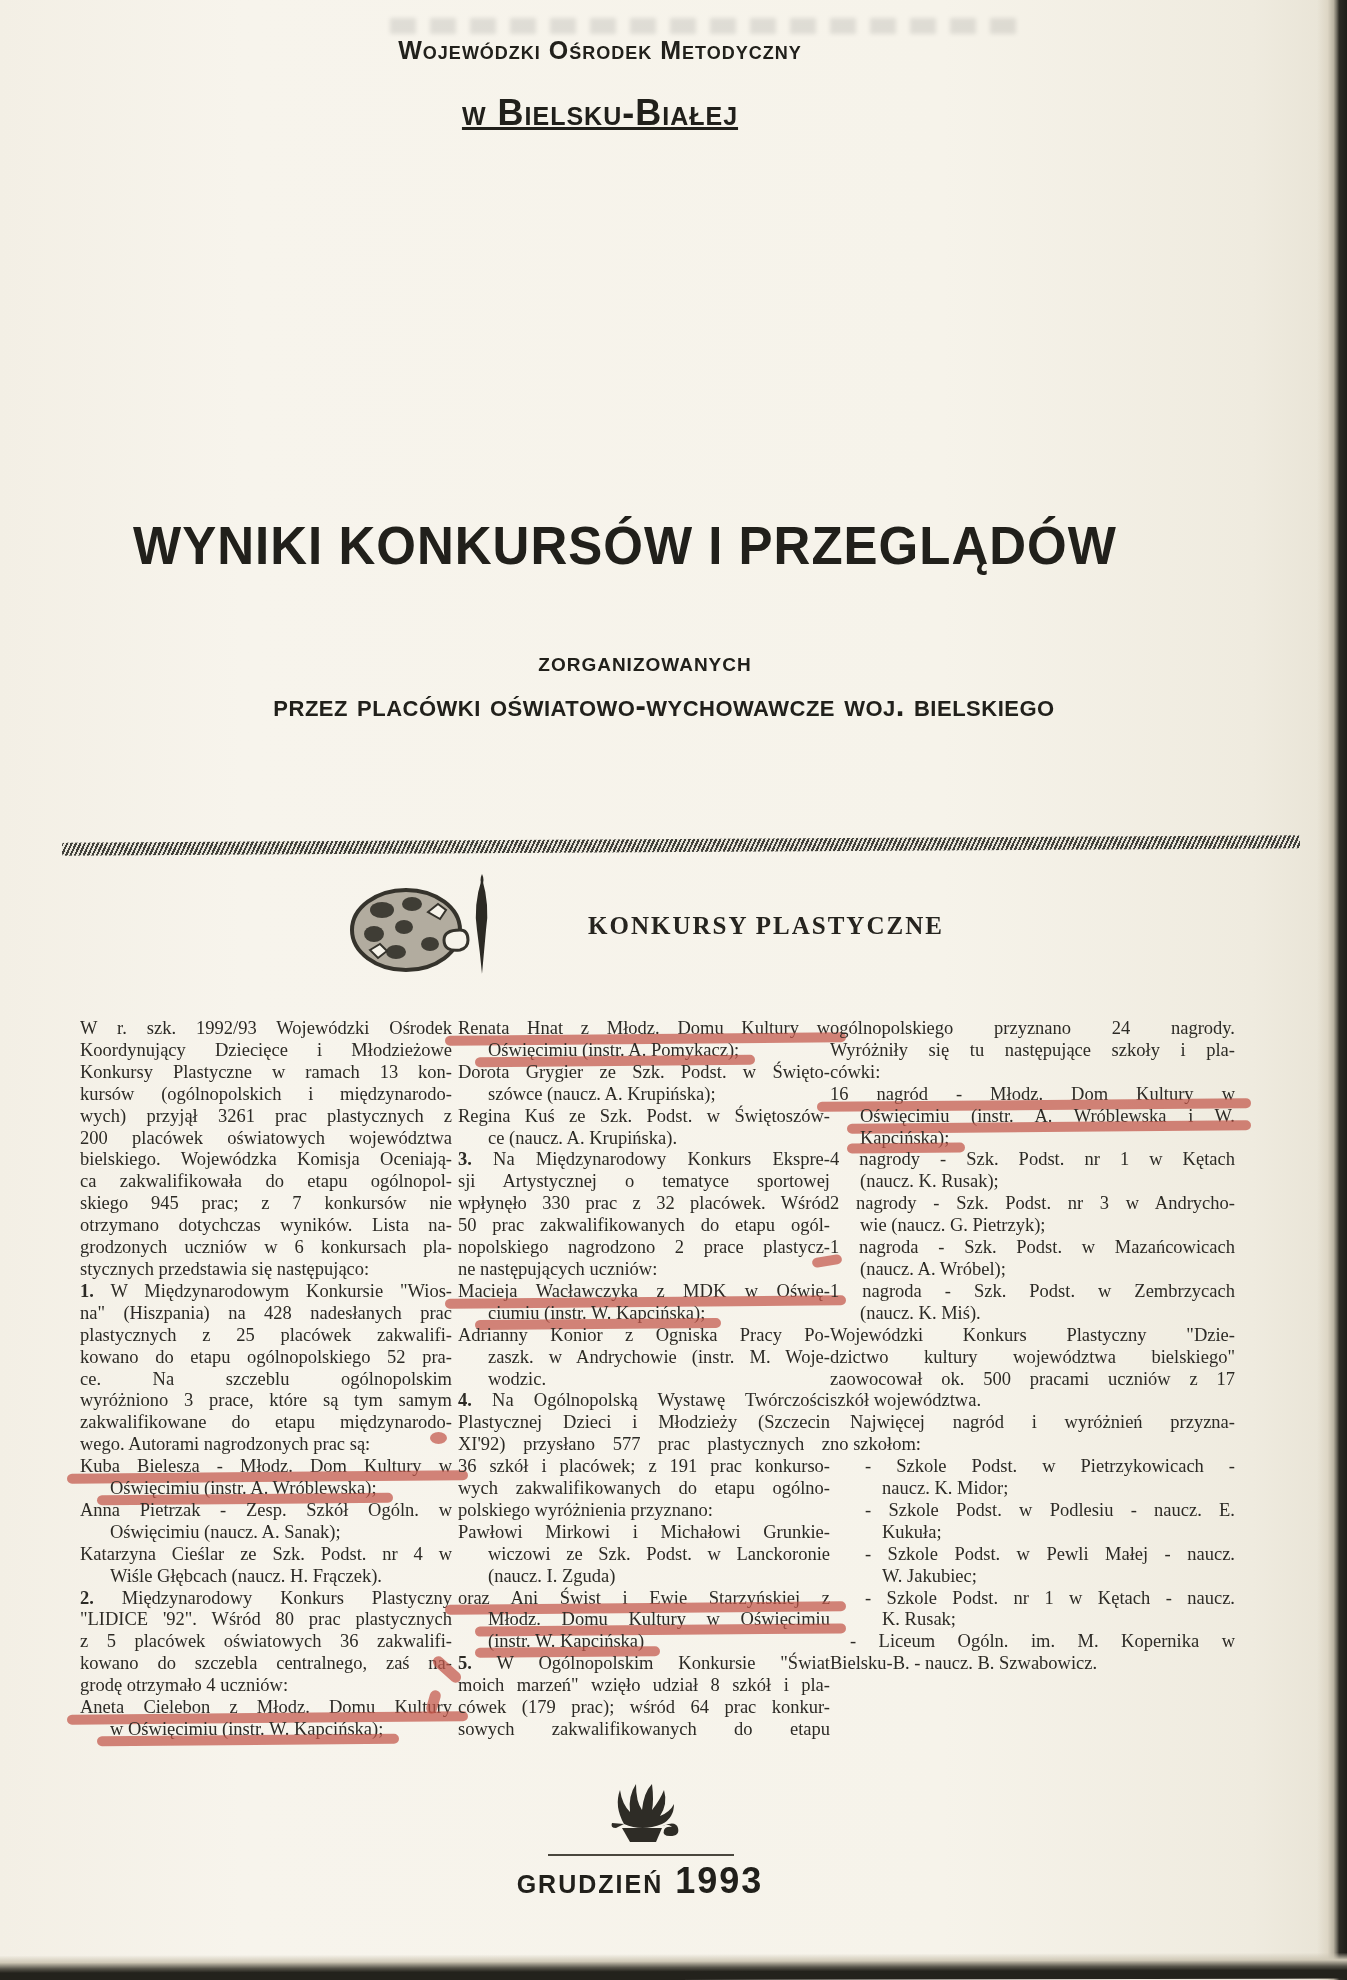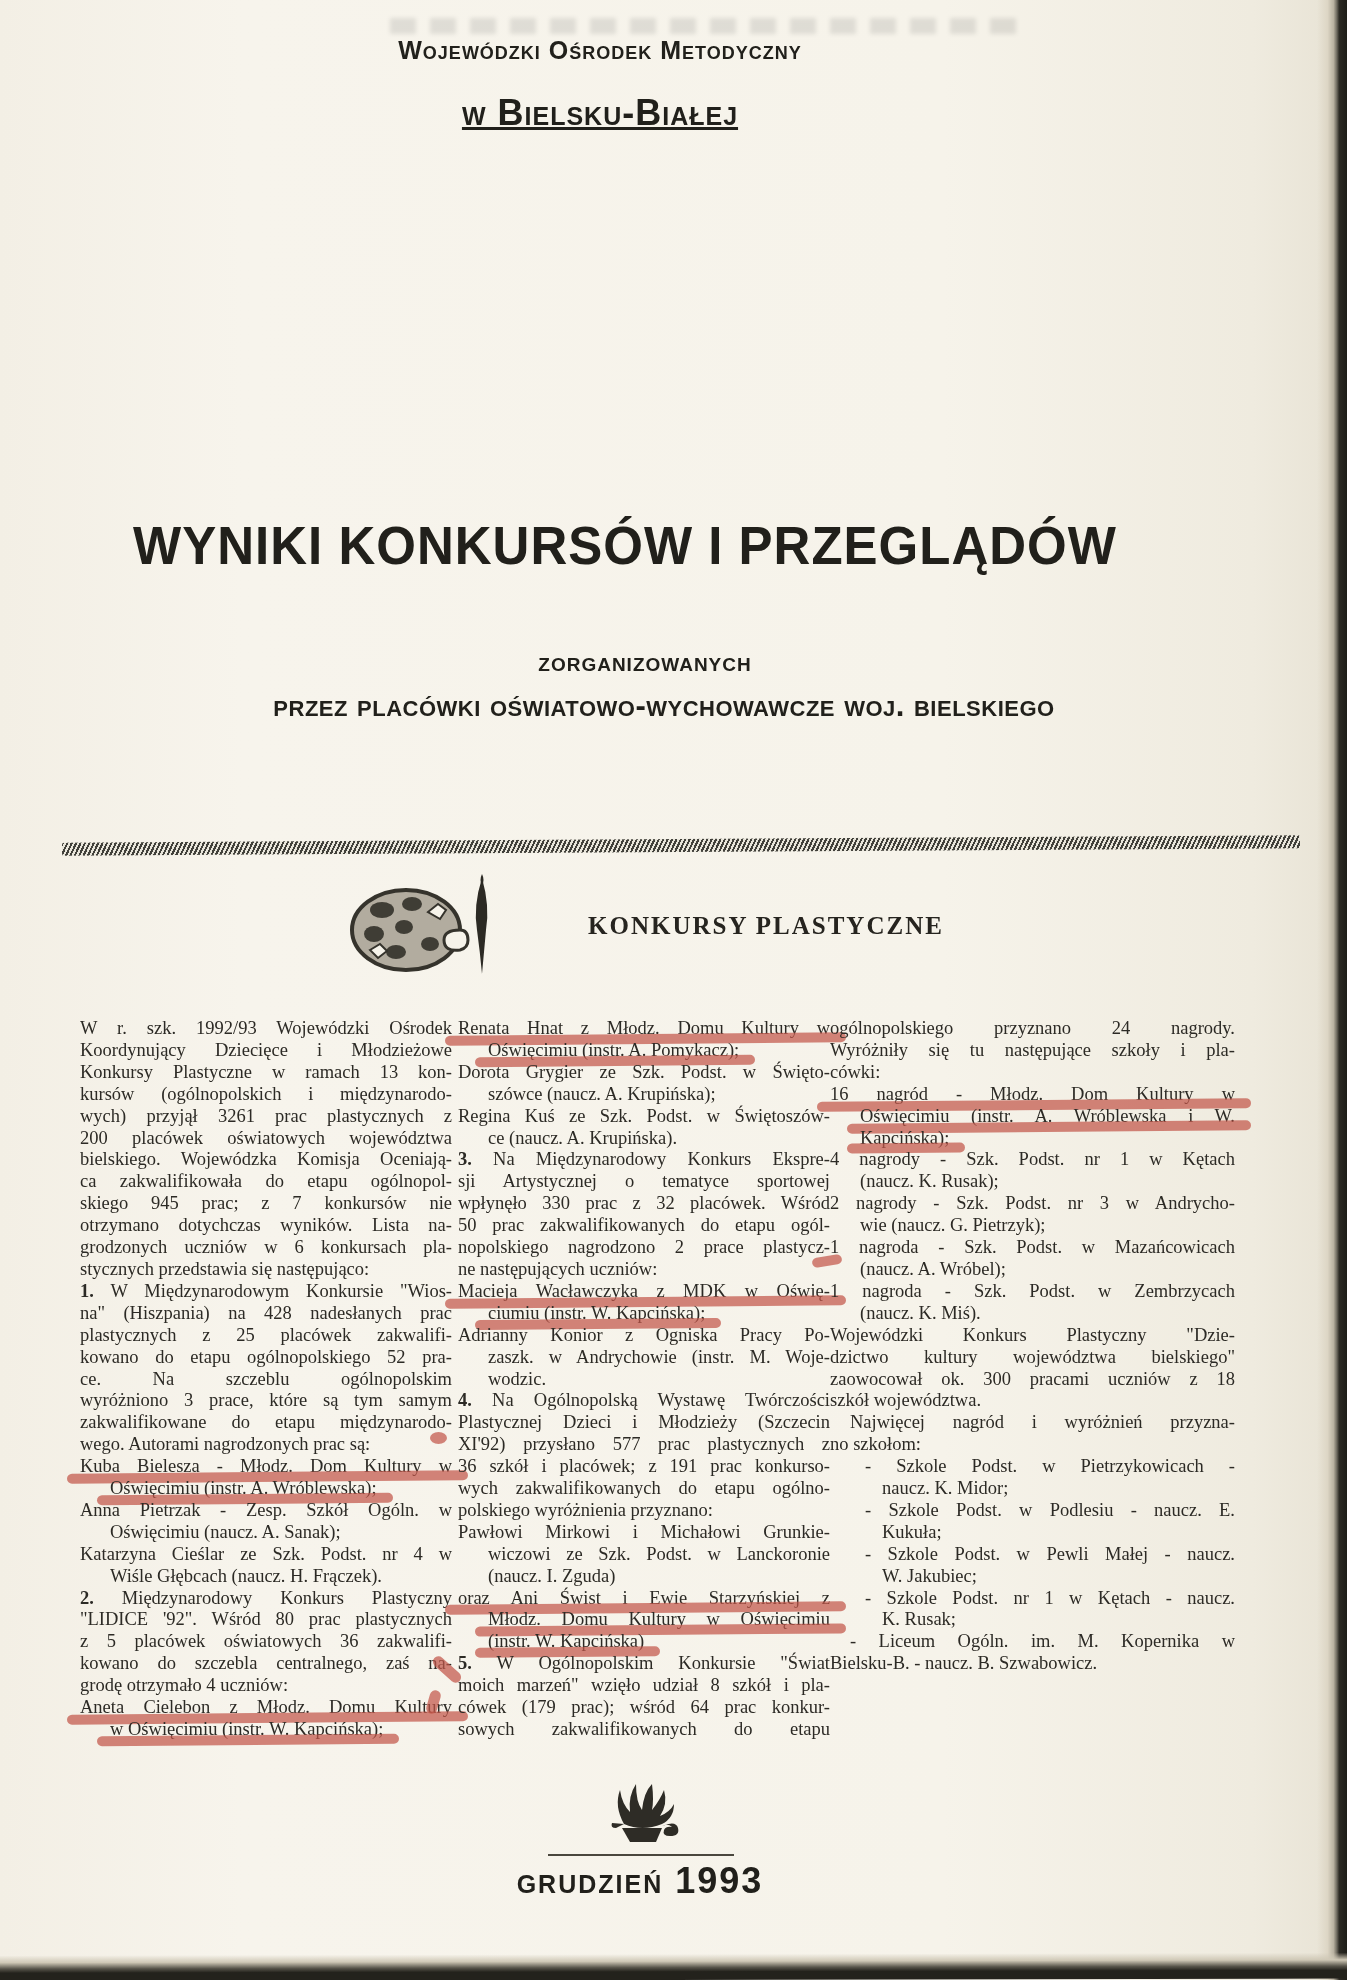--- a/index.html
+++ b/index.html
@@ -294,21 +294,21 @@
         <span class="tx">1 nagroda - Szk. Podst. w Zembrzycach</span>
       </div>
       <div class="line i1"><span class="tx">(naucz. K. Miś).</span></div>
       <div class="line jl">
         <span class="tx">Wojewódzki Konkurs Plastyczny "Dzie-</span>
       </div>
       <div class="line jl">
         <span class="tx">dzictwo kultury województwa bielskiego"</span>
       </div>
       <div class="line jl">
-        <span class="tx">zaowocował ok. 300 pracami uczniów z 18</span>
+        <span class="tx">zaowocował ok. 500 pracami uczniów z 17</span>
       </div>
       <div class="line"><span class="tx">szkół województwa.</span></div>
       <div class="line jl i4">
         <span class="tx">Najwięcej nagród i wyróżnień przyzna-</span>
       </div>
       <div class="line"><span class="tx">no szkołom:</span></div>
       <div class="line jl i2">
         <span class="tx">- Szkole Podst. w Pietrzykowicach -</span>
       </div>
       <div class="line i3"><span class="tx">naucz. K. Midor;</span></div>

